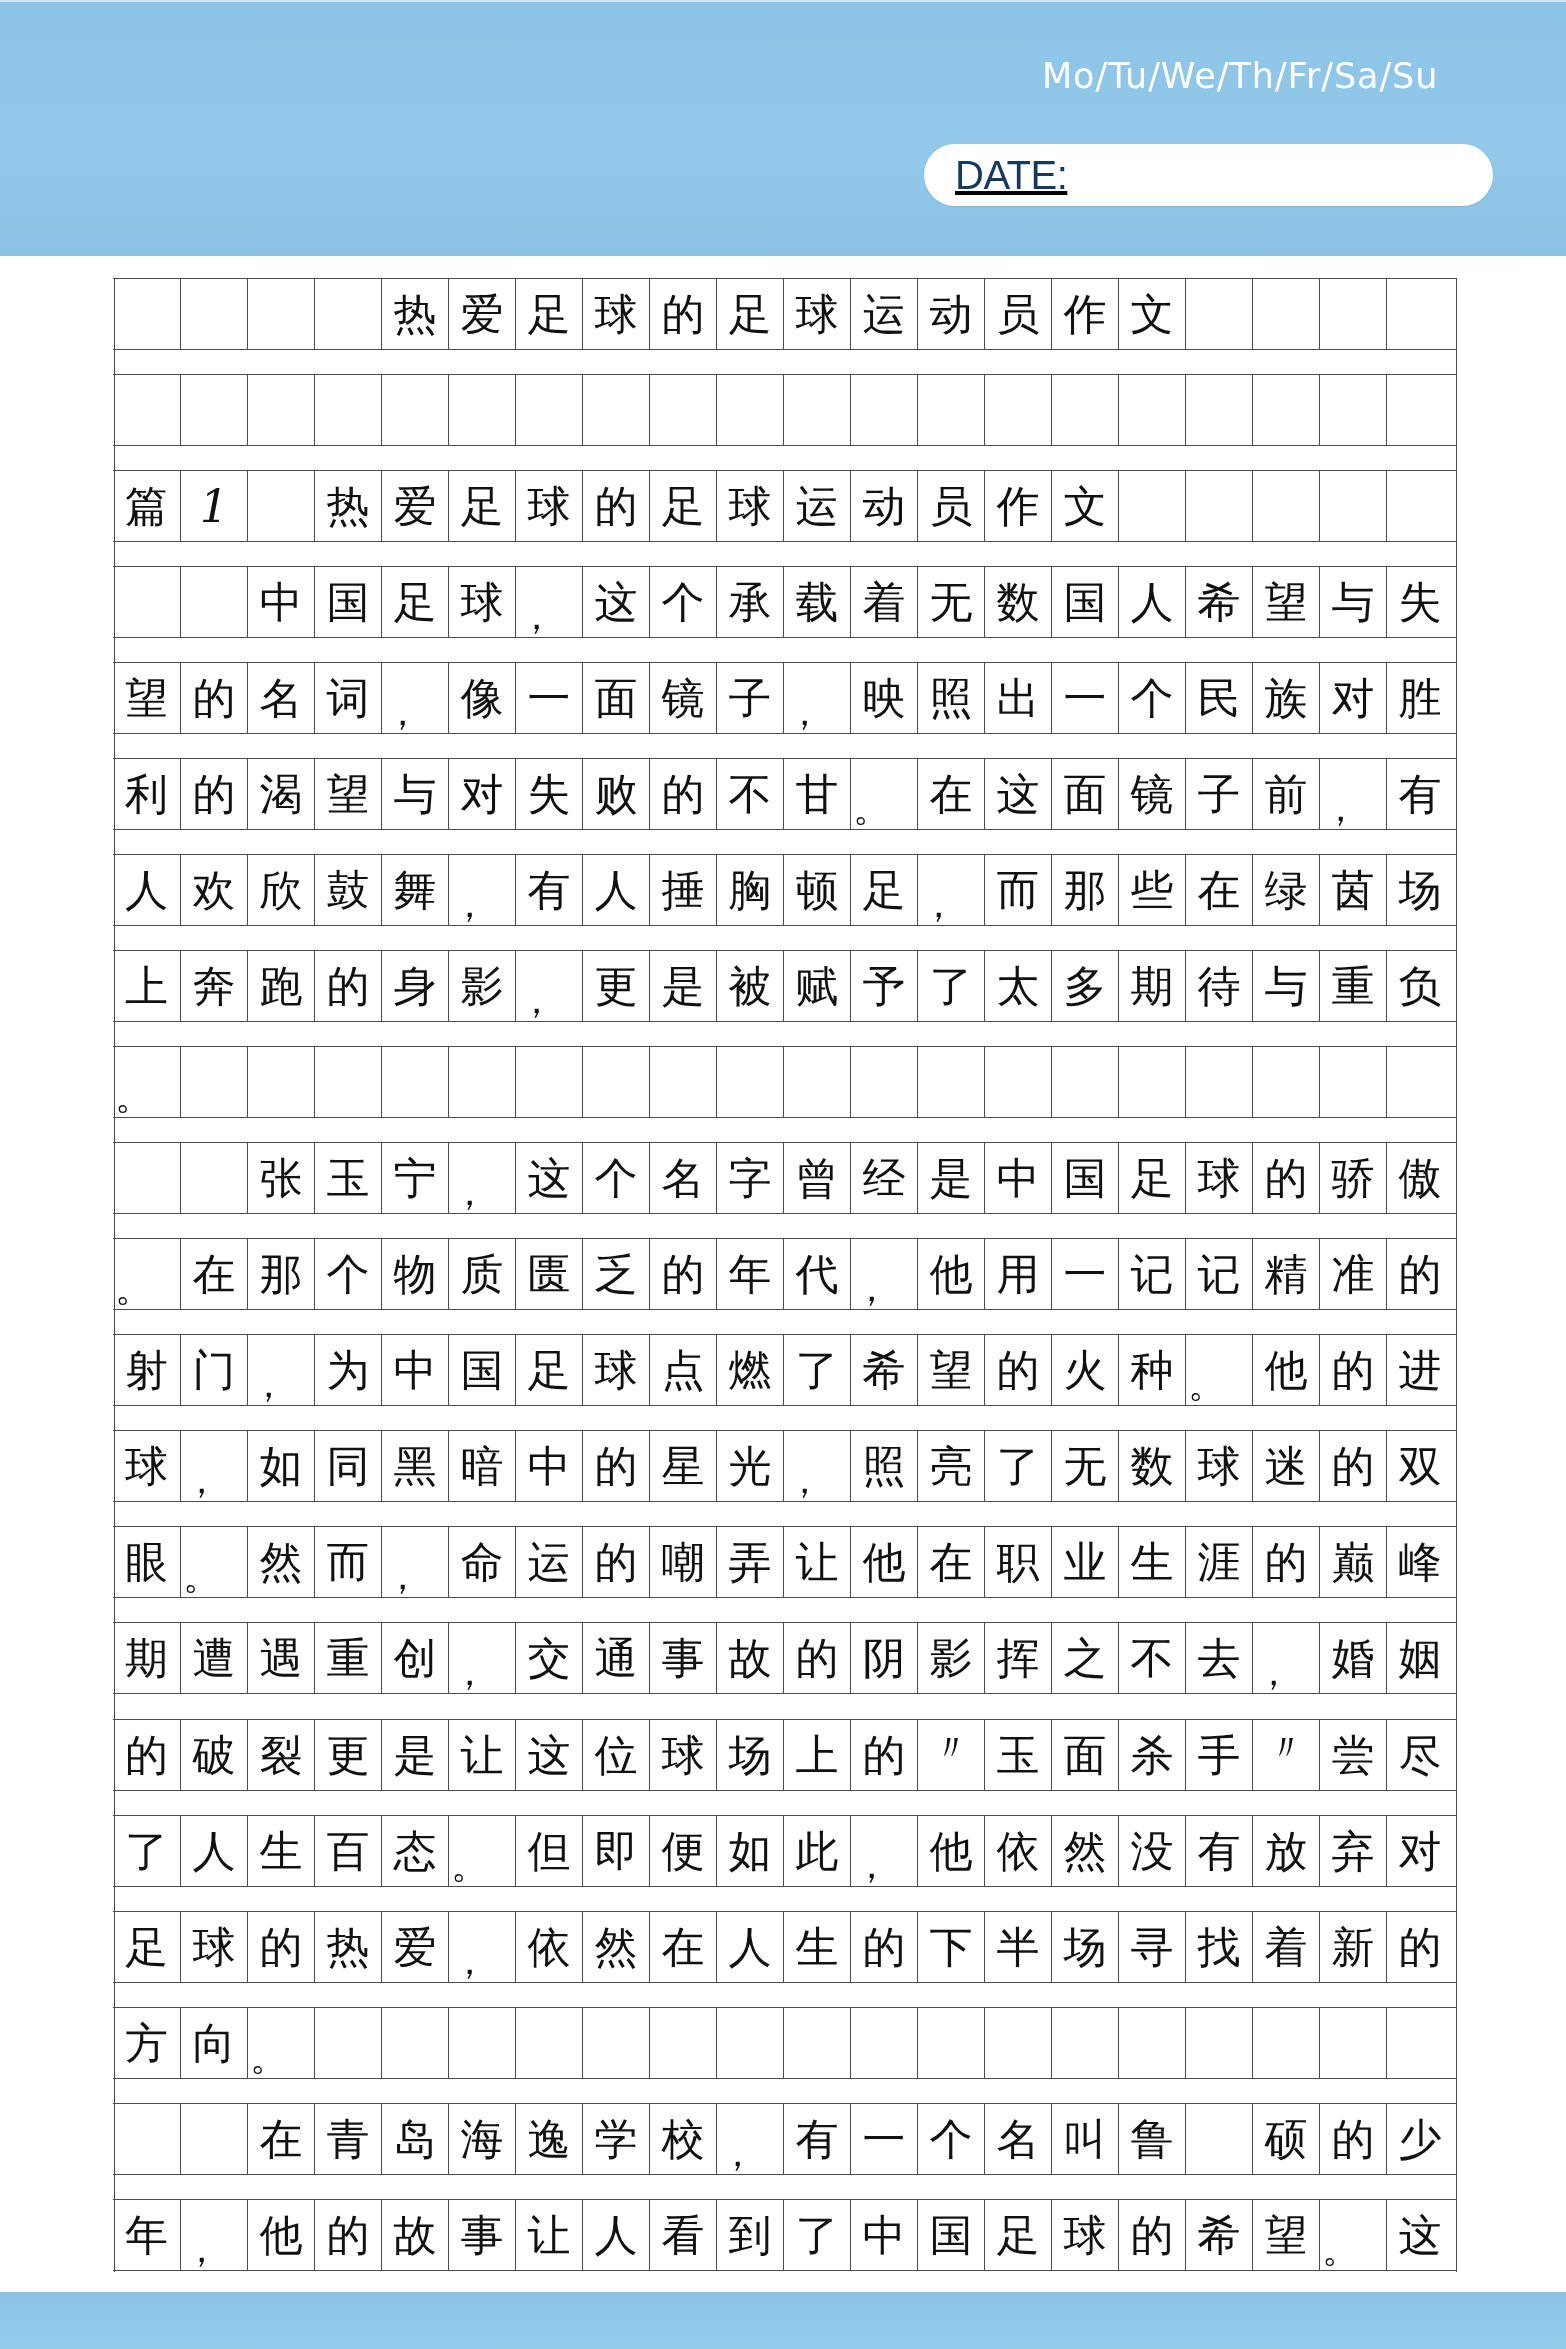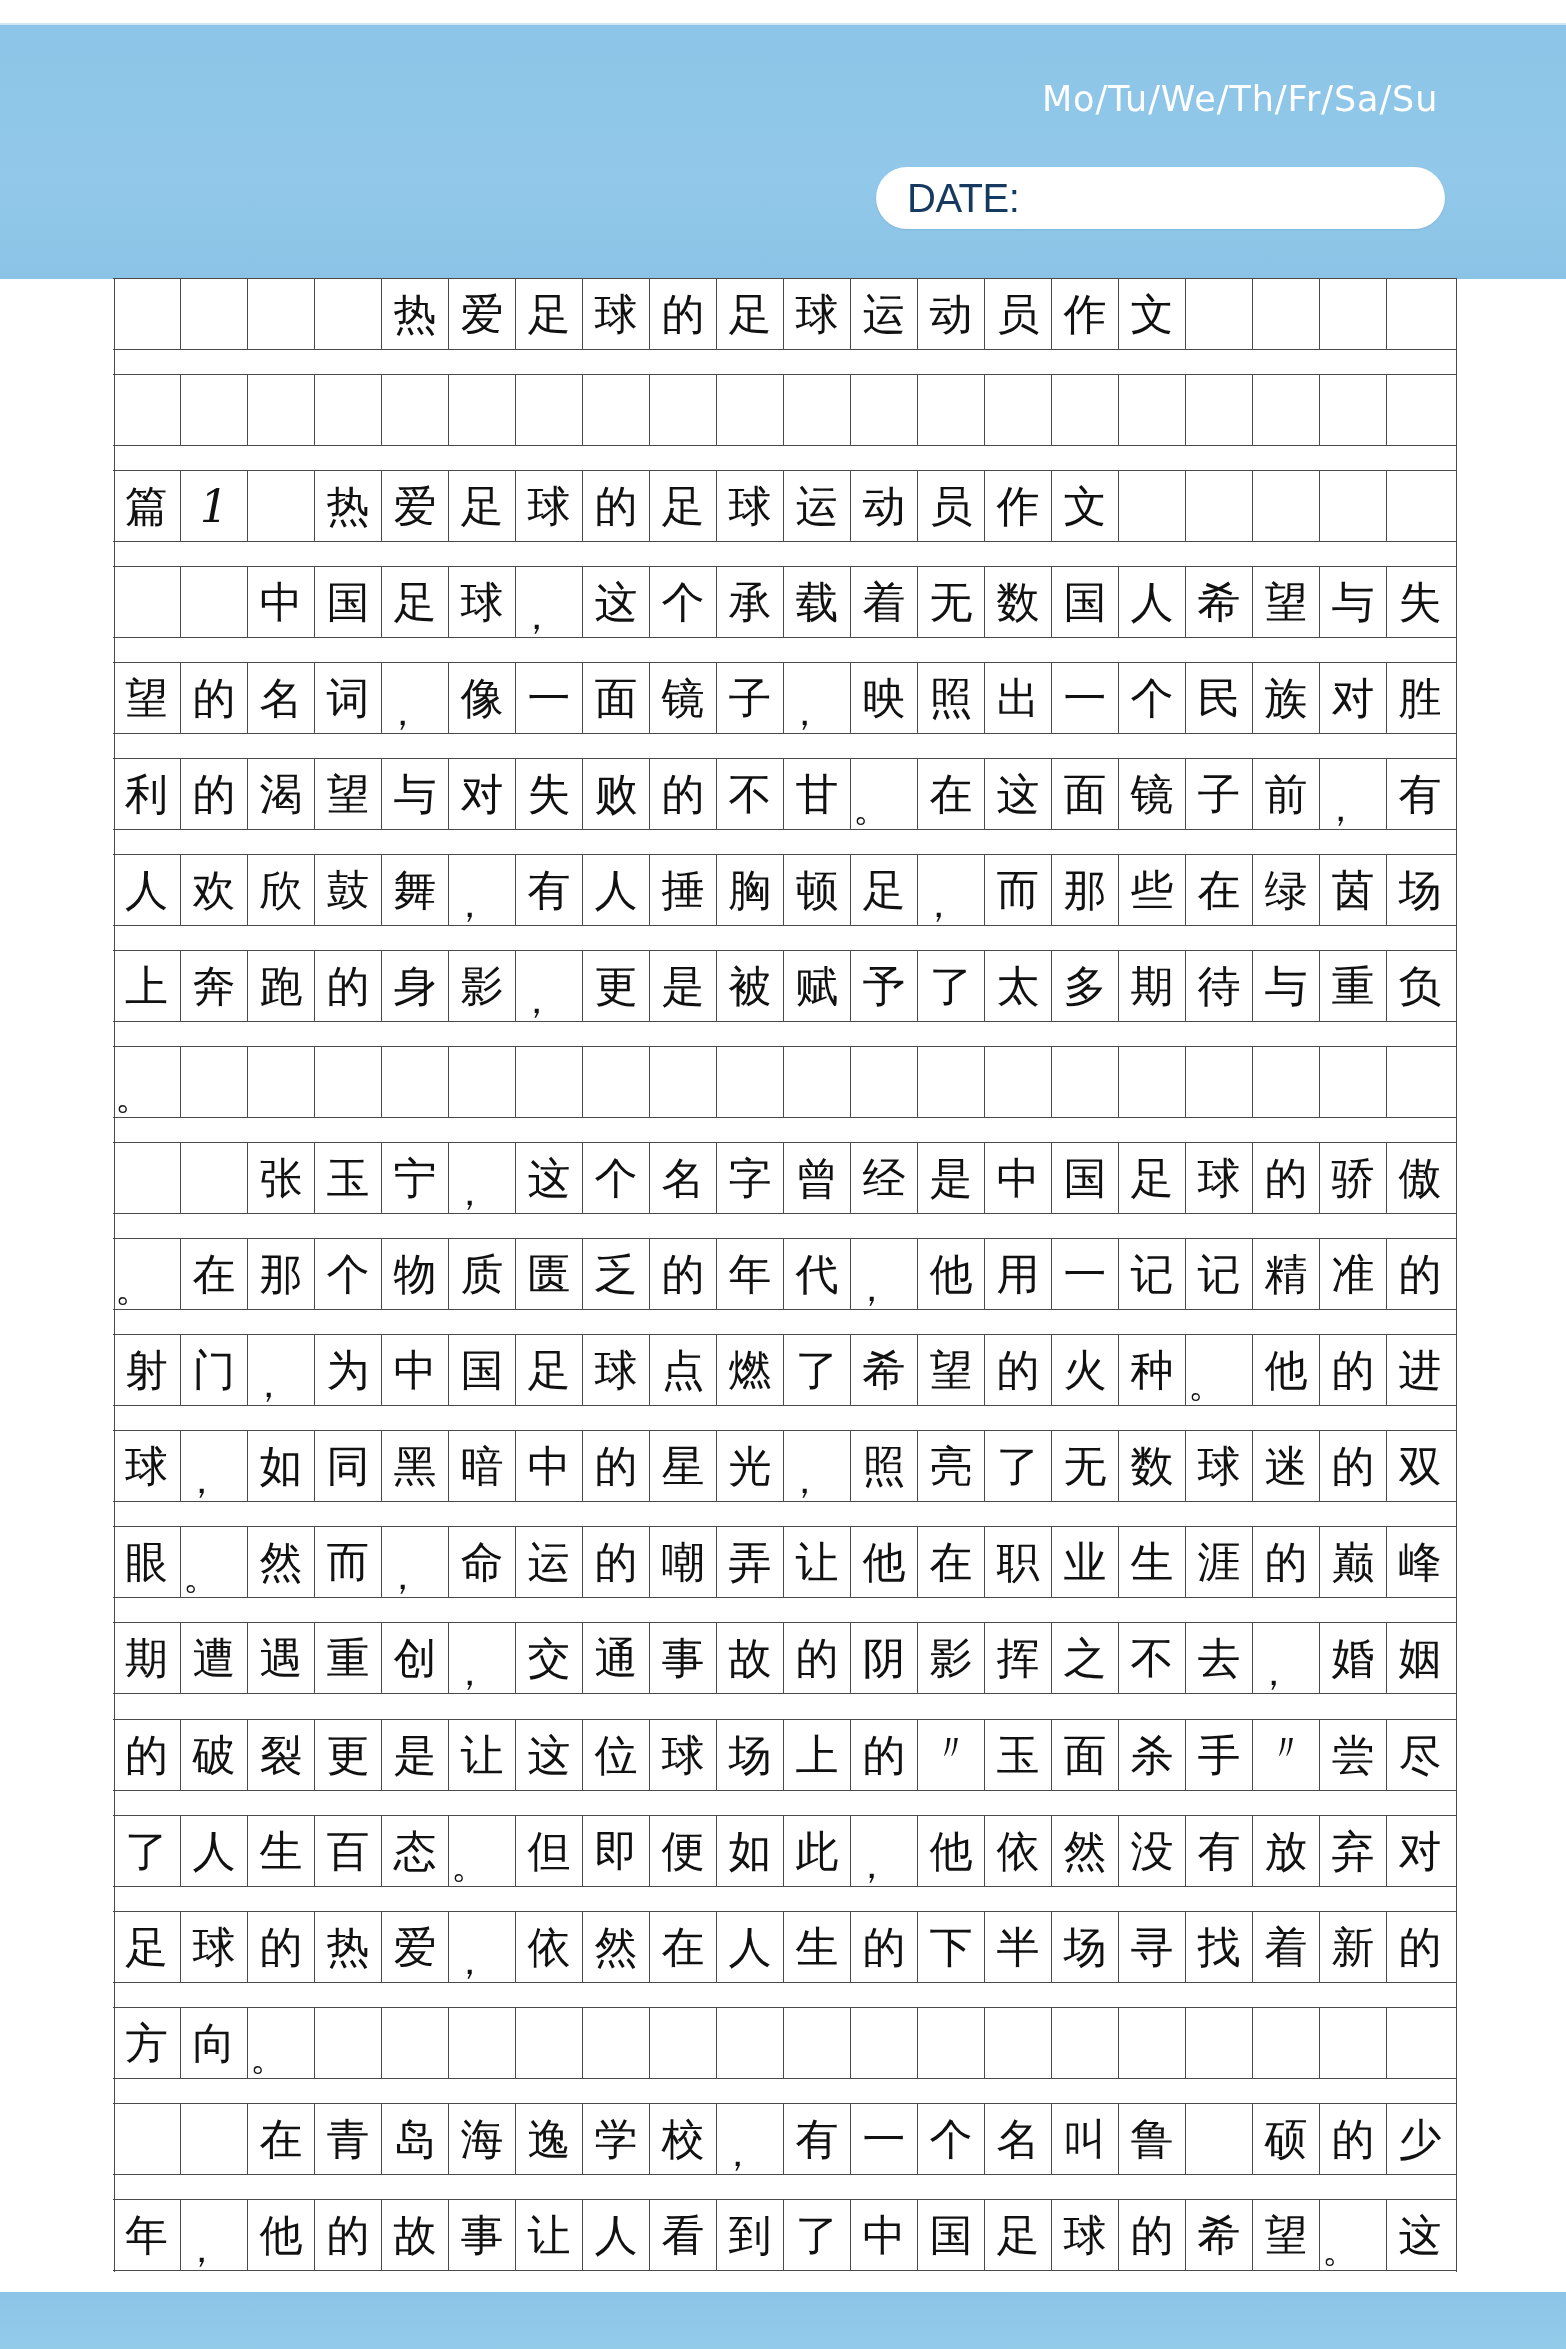--- a/index.html
+++ b/index.html
@@ -6,35 +6,34 @@
     body {
       width: 1567px; height: 2350px; position: relative; overflow: hidden;
       background: #ffffff;
       font-family: "DejaVu Sans", sans-serif;
     }
     .header-band {
       position: absolute; left: 0; top: 0; width: 1567px; height: 256px;
       background: linear-gradient(180deg, #8cc4e7 0%, #92c9ea 60%, #8bc3e6 100%);
       border-top: 2.8px solid #cfe6f5;
       box-sizing: border-box;
-      margin-top: 23px;
     }
     .weekdays {
       position: absolute; left: 1042px; top: 54px; width: 450px;
       color: #ffffff; font-family: "DejaVu Sans", sans-serif;
       font-size: 35px; letter-spacing: 0.9px; text-align: left;
       white-space: nowrap;
     }
     .pill {
       position: absolute; top: 142px; height: 62px; background: #ffffff;
       border-radius: 31px; box-shadow: 0 0.9px 1.9px rgba(40,80,120,0.15);
       display: flex; align-items: center; box-sizing: border-box;
     }
     .pill-title { left: 89px; width: 722px; padding-left: 31px; }
-    .pill-date { left: 876px; width: 569px; padding-left: 31px; }
+    .pill-date { left: 924px; width: 569px; padding-left: 31px; text-decoration: underline; }
     .pill-label {
       font-family: "Liberation Sans", sans-serif; font-size: 40px;
       color: #163a5f; letter-spacing: -0.5px;
     }
     .pill-input {
       flex: 1; border: none; outline: none; background: transparent;
       height: 47px; font-size: 28px; margin-left: 9.4px; margin-right: 28px;
       font-family: "Liberation Sans", sans-serif; color: #163a5f;
     }
     .footer-band {

